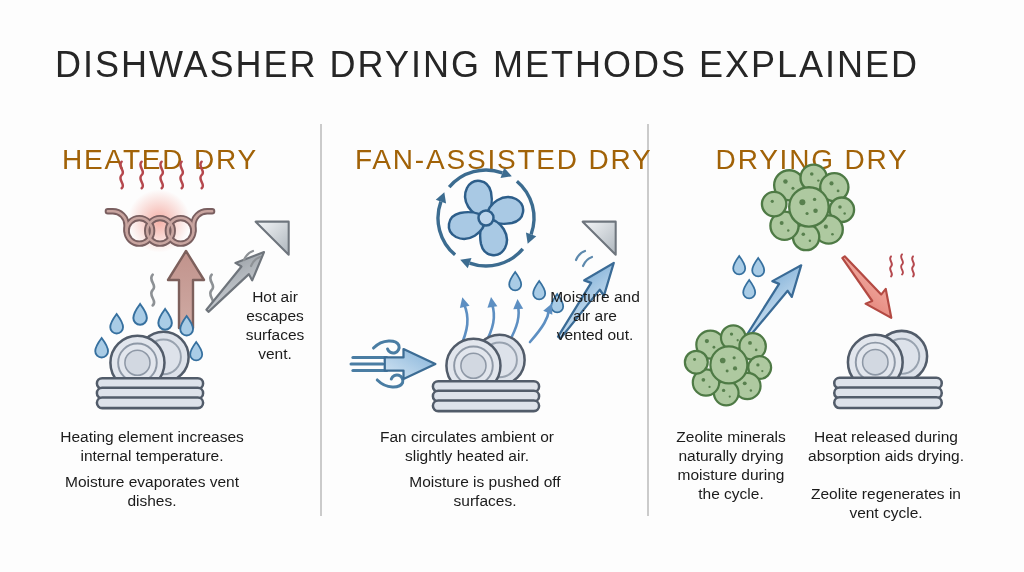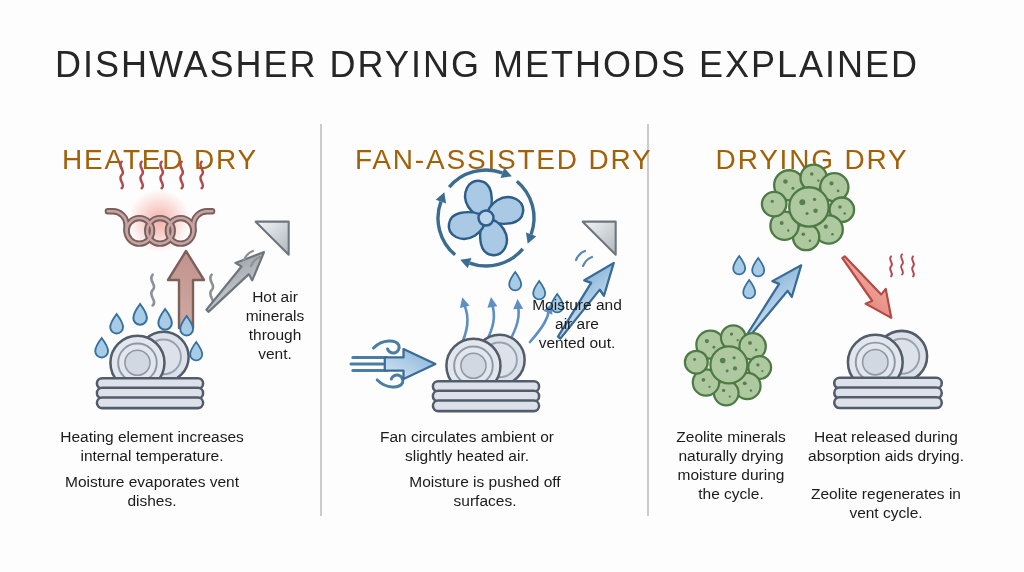--- a/index.html
+++ b/index.html
@@ -19,21 +19,21 @@
   .h1{left:40px;width:240px;}
   .h2{left:355px;width:260px;}
   .h3{left:692px;width:240px;}
   .divider{position:absolute;top:124px;height:392px;width:2px;background:#cbcbcb;}
   .d1{left:320px;}
   .d2{left:647px;}
   .callout,.note{
     position:absolute;font-size:15.5px;line-height:19px;text-align:center;color:#1b1b1b;
   }
   .c1{left:236px;top:287px;width:78px;}
-  .c2{left:531px;top:287px;width:92px;margin-top:8px;}
+  .c2{left:549px;top:287px;width:92px;}
   .n1a{left:44px;top:427px;width:216px;}
   .n1b{left:44px;top:472px;width:216px;}
   .n2a{left:361px;top:427px;width:212px;}
   .n2b{left:379px;top:472px;width:212px;text-align:center;}
   .n3l{left:665px;top:427px;width:132px;}
   .n3r1{left:800px;top:427px;width:172px;}
   .n3r2{left:800px;top:484px;width:172px;}
   .pos{position:absolute;overflow:visible;}
 </style>
 </head>
@@ -194,21 +194,21 @@
     <use href="#drop" transform="translate(65,5) scale(0.9)"></use>
     <use href="#drop" transform="translate(87,12) scale(0.85)"></use>
     <use href="#drop" transform="translate(97,38) scale(0.8)"></use>
   </g>
 </svg>
 
 <svg class="pos" style="left:94px;top:327px" width="112" height="85" viewBox="0 0 116 88">
   <use href="#plates"></use>
 </svg>
 
-<div class="callout c1">Hot air minerals through vent.</div>
+<div class="callout c1">Hot air escapes surfaces vent.</div>
 <div class="note n1a">Heating element increases internal temperature.</div>
 <div class="note n1b">Moisture evaporates vent dishes.</div>
 
 <svg class="pos" style="left:430px;top:162px" width="112" height="112" viewBox="0 0 112 112">
   <g fill="#a9c9e4" stroke="#2d5e8a" stroke-width="2.5" stroke-linejoin="round">
     <path d="M56,56 C40,54 31,38 37,26 C43,15 58,17 61,30 C63,40 61,50 56,56 Z"></path>
     <path d="M56,56 C40,54 31,38 37,26 C43,15 58,17 61,30 C63,40 61,50 56,56 Z" transform="rotate(90 56 56)"></path>
     <path d="M56,56 C40,54 31,38 37,26 C43,15 58,17 61,30 C63,40 61,50 56,56 Z" transform="rotate(180 56 56)"></path>
     <path d="M56,56 C40,54 31,38 37,26 C43,15 58,17 61,30 C63,40 61,50 56,56 Z" transform="rotate(270 56 56)"></path>
   </g>

